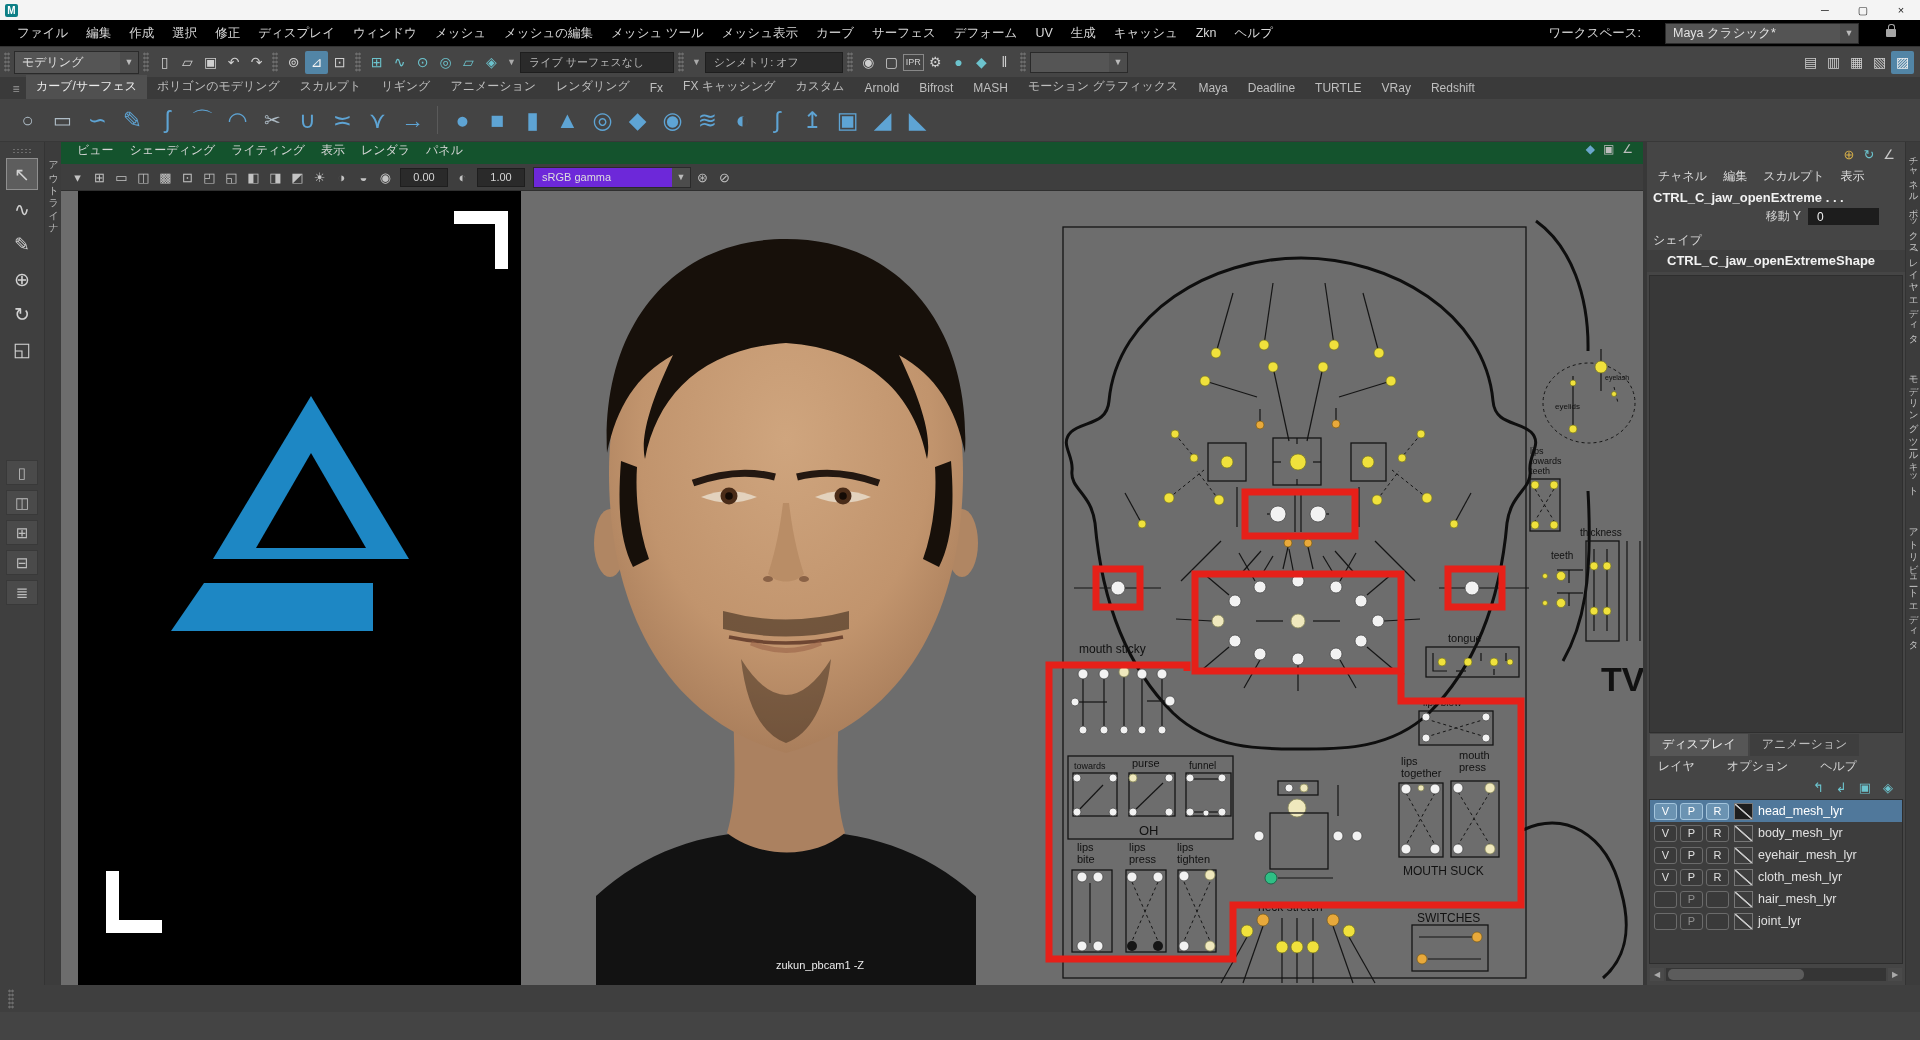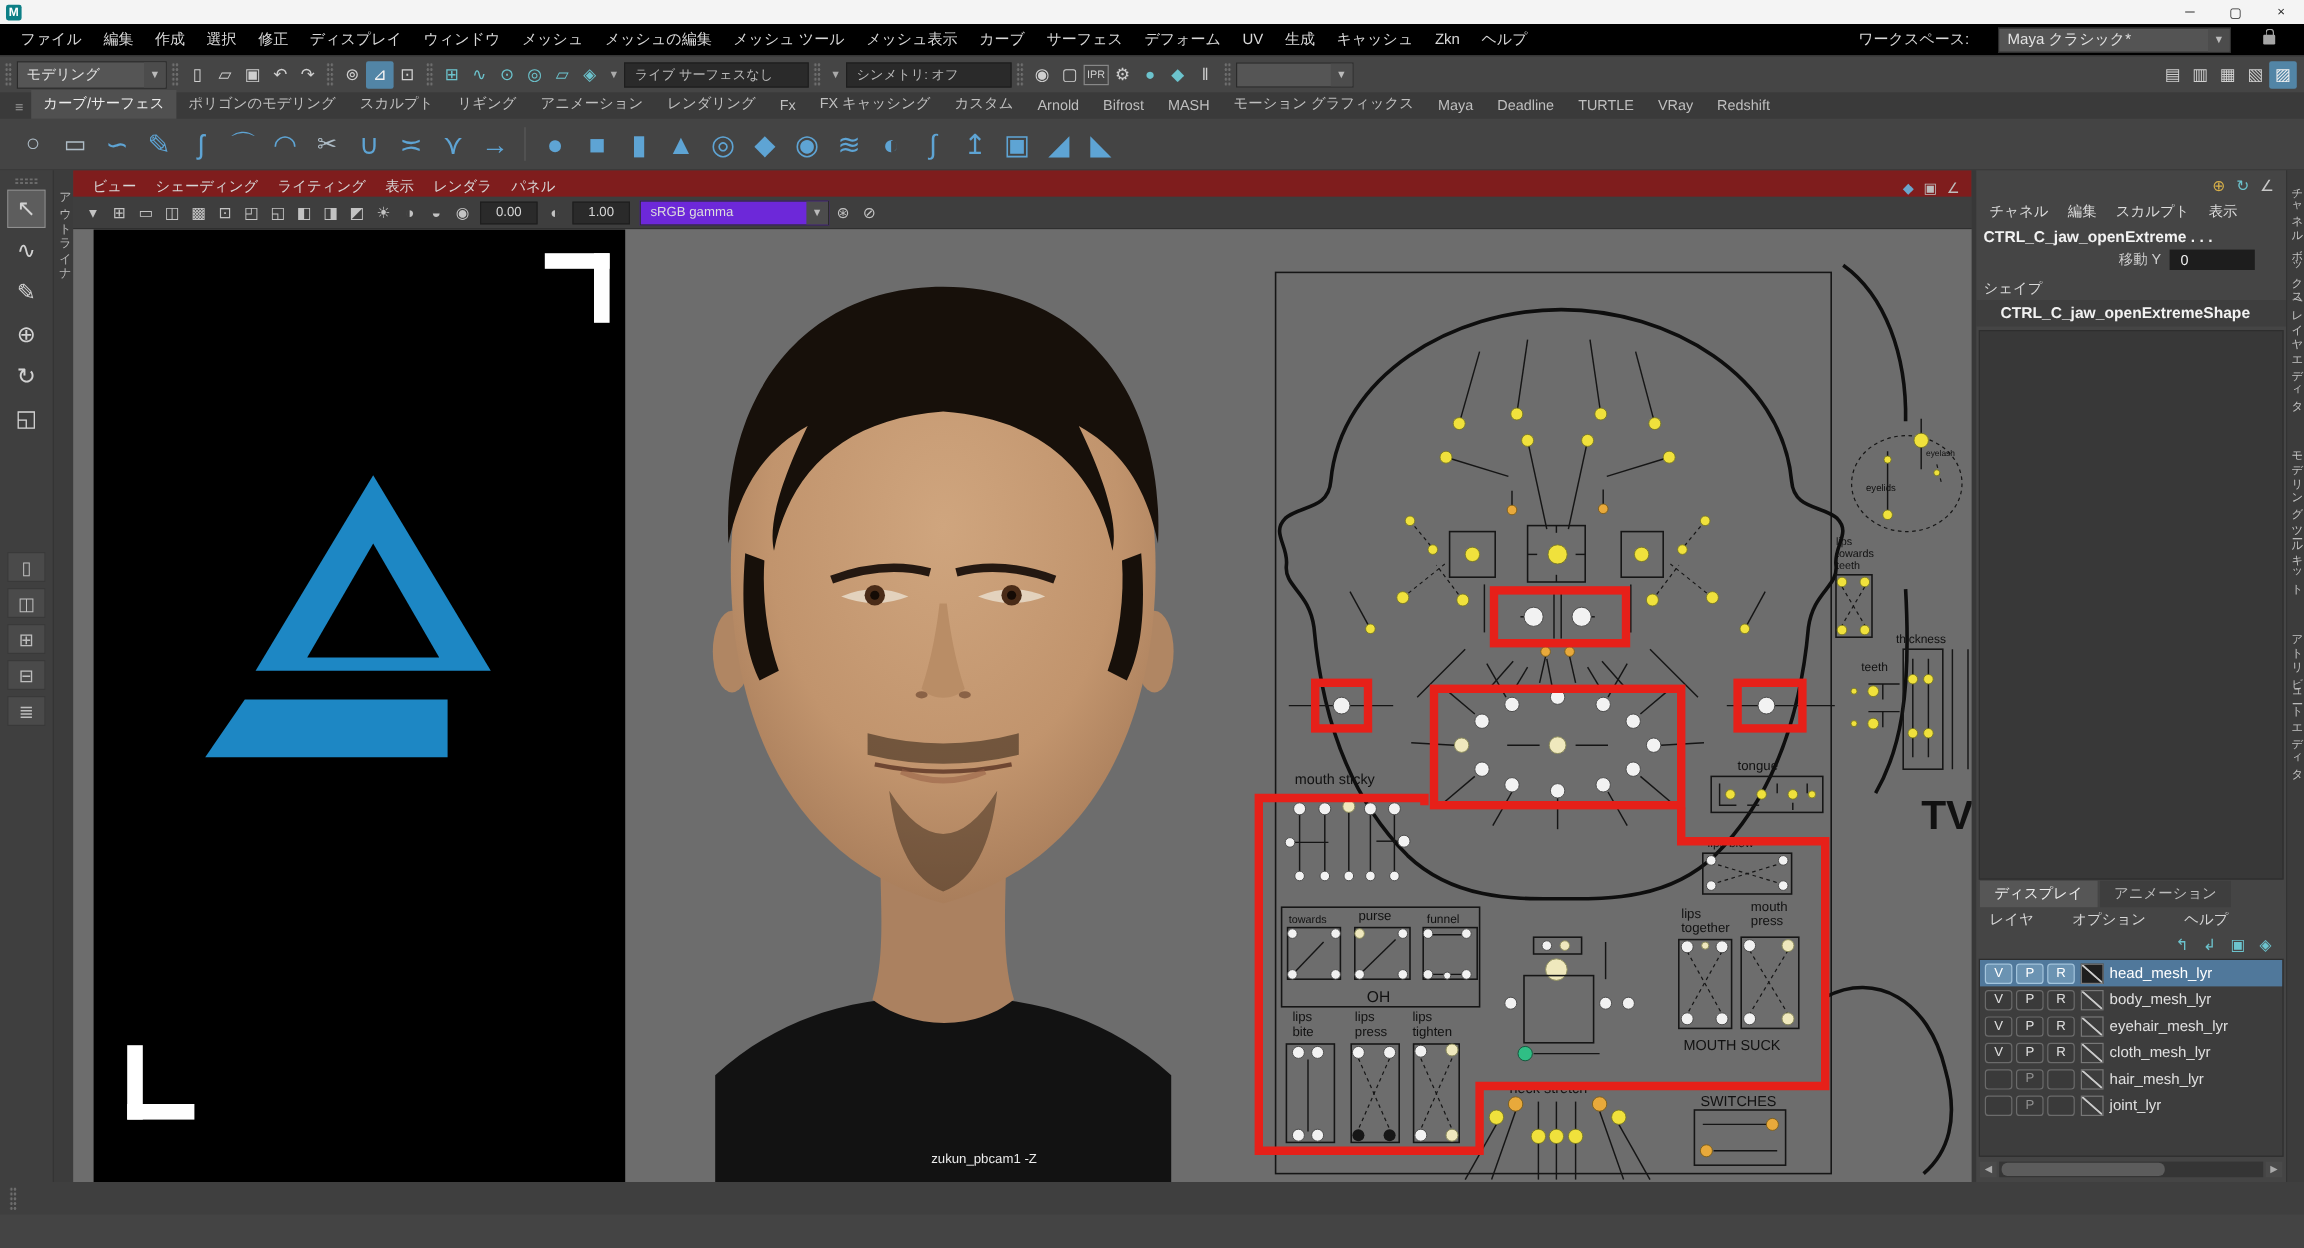--- a/index.html
+++ b/index.html
@@ -41,21 +41,21 @@
   .main{display:flex;height:843px}
   .toolbox{width:44px;background:#3f3f3f;display:flex;flex-direction:column;align-items:center;padding-top:6px;gap:5px}
   .tbgrip{width:20px;height:6px;background-image:radial-gradient(#6e6e6e 1px,transparent 1.2px);background-size:4px 3px}
   .tool{width:30px;height:30px;font-size:19px;color:#d2d2d2;display:flex;align-items:center;justify-content:center}
   .tool.active{background:#5d5d5d;outline:1px solid #8f8f8f}
   .toolgap{height:86px}
   .laybtn{width:30px;height:23px;font-size:15px;color:#bdbdbd;background:#4a4a4a;border:1px solid #393939;display:flex;align-items:center;justify-content:center}
   .sidestrip{width:16px;background:#3c3c3c;border-left:1px solid #343434;display:flex;flex-direction:column;align-items:center;padding-top:12px}
   .vtext{writing-mode:vertical-rl;font-size:10px;color:#b8b8b8;letter-spacing:1px;white-space:nowrap}
   .vp{flex:1;display:flex;flex-direction:column;min-width:0}
-  .pmenu{height:22px;background:#7f1d1d;display:flex;align-items:flex-end;color:#d6d6d6;font-size:12px;padding-left:8px}
+  .pmenu{height:22px;background:#14532d;display:flex;align-items:flex-start;color:#d6d6d6;font-size:12px;padding-left:8px}
   .pmi{padding:0 8px;white-space:nowrap}
   .pmicons{margin-left:auto;display:flex;gap:8px;padding-right:10px}
   .pmic{font-size:12px;color:#bdbdbd}
   .vptb{height:26px;background:#3e3e3e;display:flex;align-items:center;gap:1px;padding:0 6px;border-bottom:1px solid #2f2f2f}
   .vpic{width:21px;height:20px;font-size:13px;color:#c3c3c3;display:flex;align-items:center;justify-content:center}
   .numf{width:46px;height:17px;background:#2a2a2a;border:1px solid #1e1e1e;color:#d5d5d5;font-size:11px;display:flex;align-items:center;justify-content:center;margin:0 3px}
   .gammabox{width:148px;height:19px;background:#6d28d9;border:1px solid #2a2a2a;display:flex;align-items:center;justify-content:space-between;padding-left:8px;color:#ddd;font-size:11px;margin-left:4px}
   .canvas{position:relative;flex:1;background:#6d6d6d;overflow:hidden}
   svg.scene{position:absolute;left:0;top:0}
   .splitter{width:4px;background:#383838}

